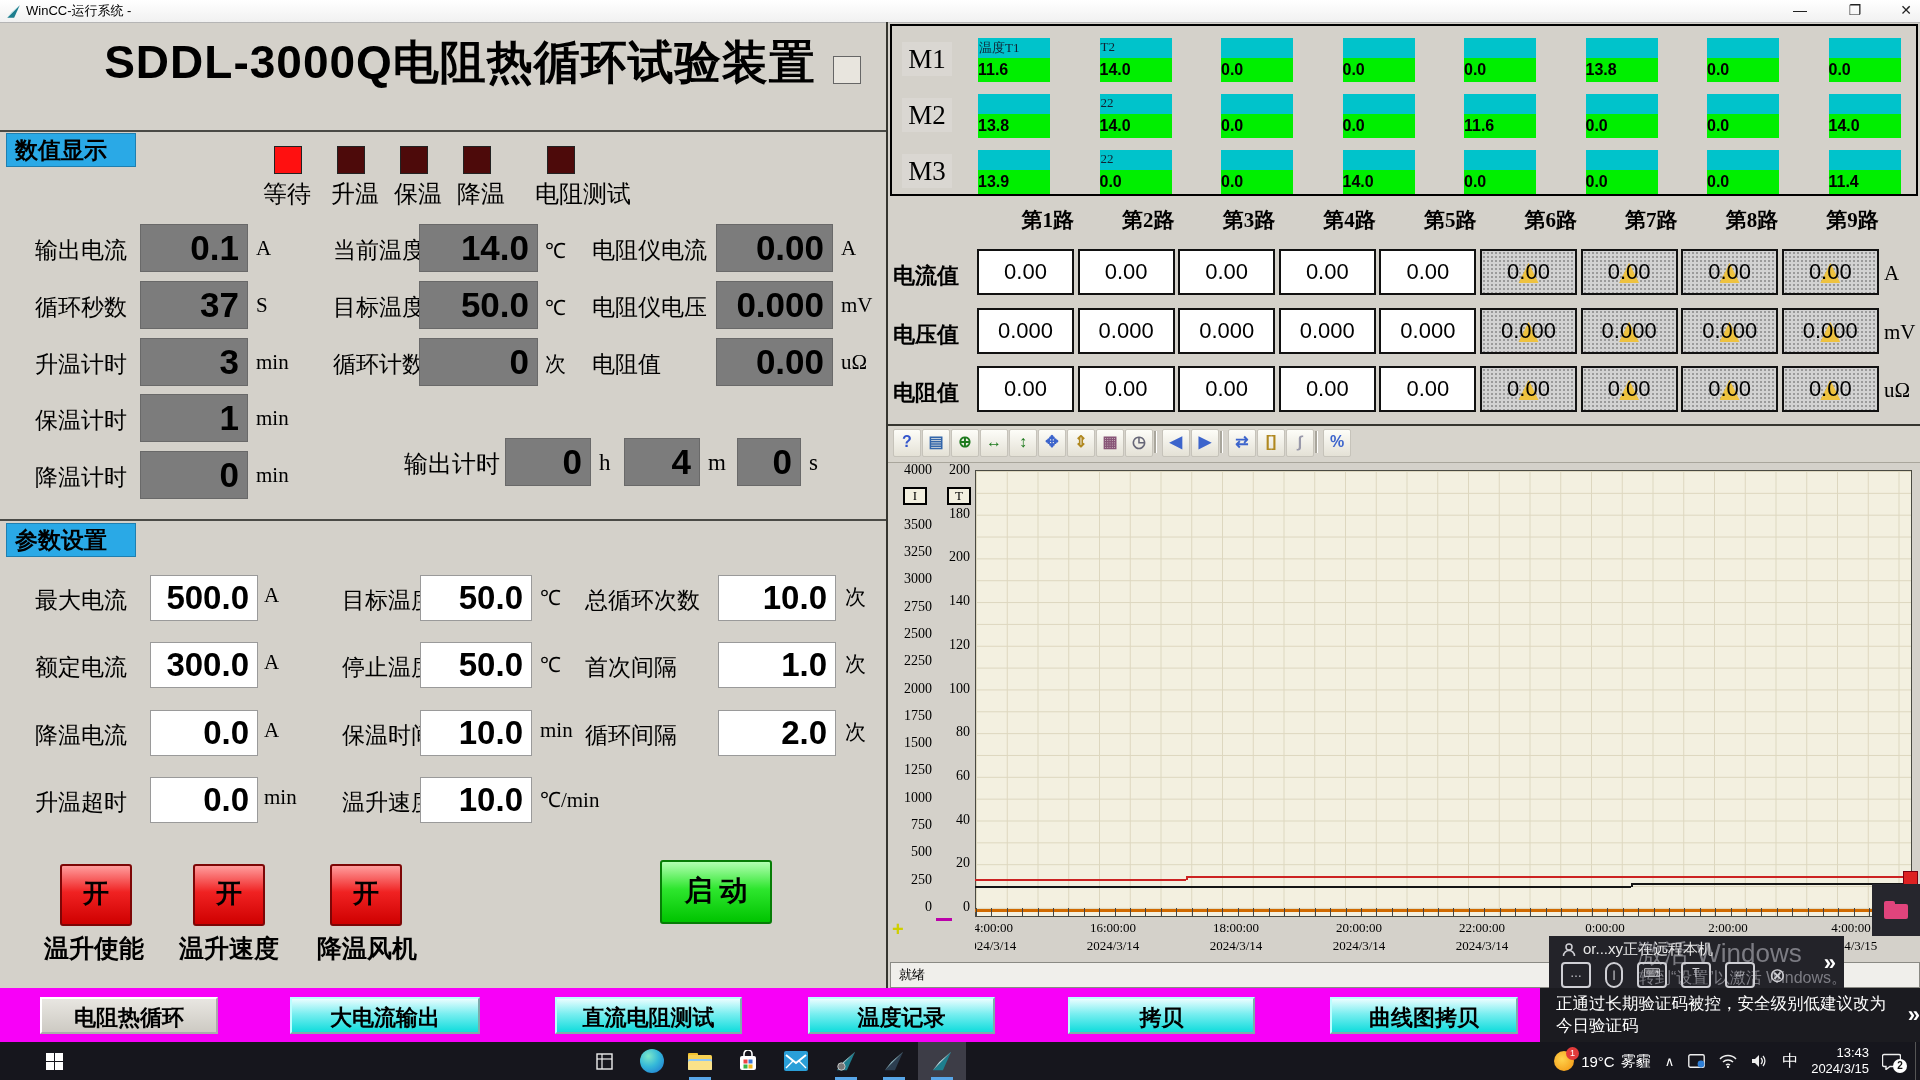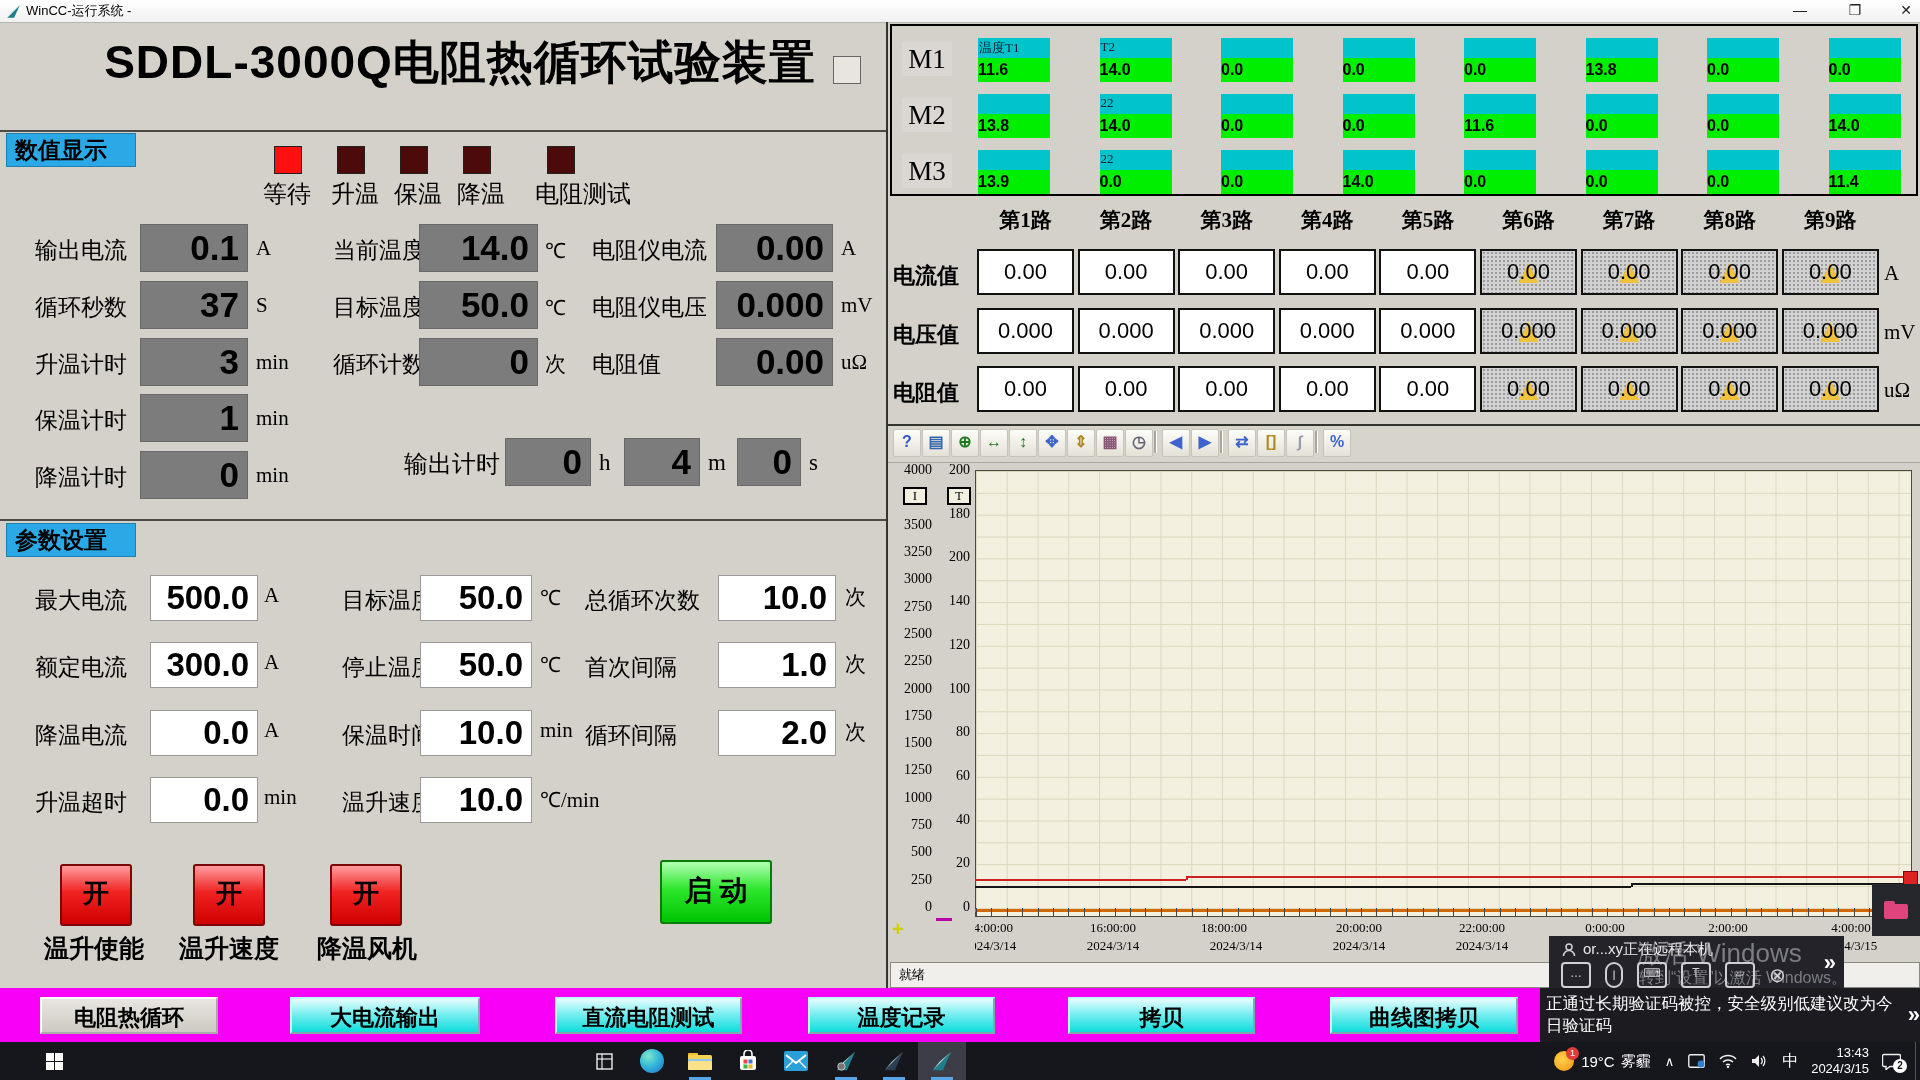--- a/index.html
+++ b/index.html
@@ -33,21 +33,21 @@
   
   #mgrid{position:absolute;left:890px;top:24px;width:1028px;height:172px;border:2px solid #000;box-sizing:border-box;}
   .mrowlbl{position:absolute;width:50px;height:34px;background:#dad7d2;color:#000;
     font-family:"Liberation Serif",serif;font-size:27px;text-align:center;line-height:34px;}
   .mcell{position:absolute;width:72px;height:44px;}
   .mcell .cy{position:absolute;left:0;top:0;width:100%;height:20px;background:#00c3cb;}
   .mcell .gr{position:absolute;left:0;top:20px;width:100%;height:24px;background:#00ef00;
     color:#000;font-size:16px;font-weight:bold;text-align:left;line-height:24px;padding-right:4px;box-sizing:border-box;}
   .mtag{position:absolute;left:1px;top:1px;font-size:13px;color:#123;z-index:2;white-space:nowrap;font-family:"Liberation Serif",serif;}
   
-  .thead{position:absolute;top:206px;width:97px;text-align:center;font-family:"Liberation Serif",serif;
+  .thead{position:absolute;top:206px;width:97px;text-align:right;font-family:"Liberation Serif",serif;
     font-size:21px;font-weight:bold;color:#000;}
   .trowlbl{position:absolute;left:893px;width:80px;font-family:"Liberation Serif",serif;font-size:22px;font-weight:bold;color:#000;}
   .tcell{position:absolute;width:97px;height:46px;background:#fff;border:2px solid #111;box-sizing:border-box;
     color:#000;font-size:22px;text-align:center;line-height:42px;}
   .tcell.warn{background-color:#d2d2d2;background-image:radial-gradient(#9a9a9a 1px,transparent 1px);background-size:4px 4px;}
   .tri{position:absolute;left:50%;top:50%;transform:translate(-50%,-54%);font-size:34px;color:#eec23f;z-index:0;line-height:1;}
   .tval{position:relative;z-index:1;}
   .tunit{position:absolute;left:1884px;font-family:"Liberation Serif",serif;font-size:21px;color:#000;}
   
   .tbicon{position:absolute;top:429px;width:26px;height:26px;border:1px solid #c6c3ba;border-radius:2px;
@@ -435,21 +435,21 @@
       <div class="chline" style="left: 1630.9px; top: 883.839px; width: 2px; height: 3.496px; background: rgb(21, 21, 21);"></div>
       <div class="chline" style="left: 1630.9px; top: 882.839px; width: 281.1px; height: 2px; background: rgb(21, 21, 21);"></div>
       <div class="chline" style="left: 975px; top: 909.433px; width: 937px; height: 3px; background: rgb(208, 106, 0);"></div>
     </div>
 <div class="abs" style="left:976px;top:908px;width:935px;height:8px;background-image:repeating-linear-gradient(90deg,#444 0 1px,transparent 1px 15.4px);"></div>
 <div id="xlabels">
       <div class="xtick" style="left: -30px; top: 2px;">14:00:00</div>
       <div class="xtick" style="left: -30px; top: 20px;">2024/3/14</div>
       <div class="xtick" style="left: 93px; top: 2px;">16:00:00</div>
       <div class="xtick" style="left: 93px; top: 20px;">2024/3/14</div>
-      <div class="xtick" style="left: 204px; top: 2px;">18:00:00</div>
+      <div class="xtick" style="left: 216px; top: 2px;">18:00:00</div>
       <div class="xtick" style="left: 216px; top: 20px;">2024/3/14</div>
       <div class="xtick" style="left: 339px; top: 2px;">20:00:00</div>
       <div class="xtick" style="left: 339px; top: 20px;">2024/3/14</div>
       <div class="xtick" style="left: 462px; top: 2px;">22:00:00</div>
       <div class="xtick" style="left: 462px; top: 20px;">2024/3/14</div>
       <div class="xtick" style="left: 585px; top: 2px;">0:00:00</div>
       <div class="xtick" style="left: 585px; top: 20px;">2024/3/15</div>
       <div class="xtick" style="left: 708px; top: 2px;">2:00:00</div>
       <div class="xtick" style="left: 708px; top: 20px;">2024/3/15</div>
       <div class="xtick" style="left: 831px; top: 2px;">4:00:00</div>
@@ -489,21 +489,21 @@
     <div class="ovico">…</div>
     <div class="ovico" style="border-radius:10px;width:14px;">ꞁ</div>
     <div class="ovico">⌨</div>
     <div class="ovico">T</div>
     <div class="ovico">▱</div>
     <div style="color:#cfcfd4;font-size:20px;">⊗</div>
   </div>
   <div class="chev" style="position:absolute;right:8px;top:14px;">»</div>
 </div>
 <div id="secbar">
-  <span style="font-size:16.5px;margin-left:6px;">正通过长期验证码被控，安全级别低建议改为今日验证码</span>
+  <span style="font-size:16.5px;margin-left:16px;">正通过长期验证码被控，安全级别低建议改为今日验证码</span>
   <span class="chev" style="margin-left:8px;">»</span>
 </div>
 
 <div id="taskbar">
   <div class="tbslot" style="left:30px;">
     <svg width="17" height="17" viewBox="0 0 17 17">
           <rect x="0" y="0" width="8" height="8" fill="#fff"></rect>
           <rect x="9" y="0" width="8" height="8" fill="#fff"></rect>
           <rect x="0" y="9" width="8" height="8" fill="#fff"></rect>
           <rect x="9" y="9" width="8" height="8" fill="#fff"></rect>

